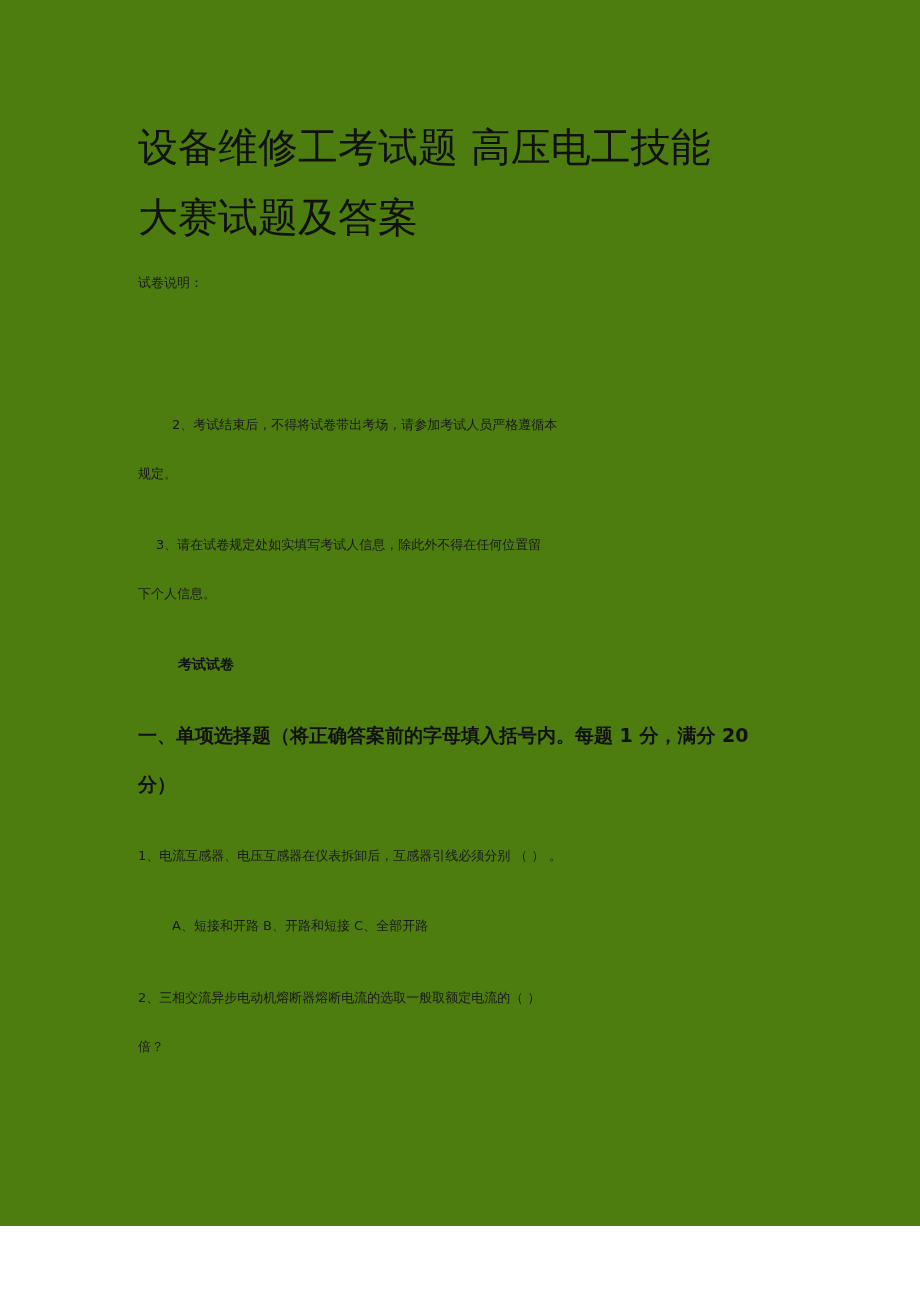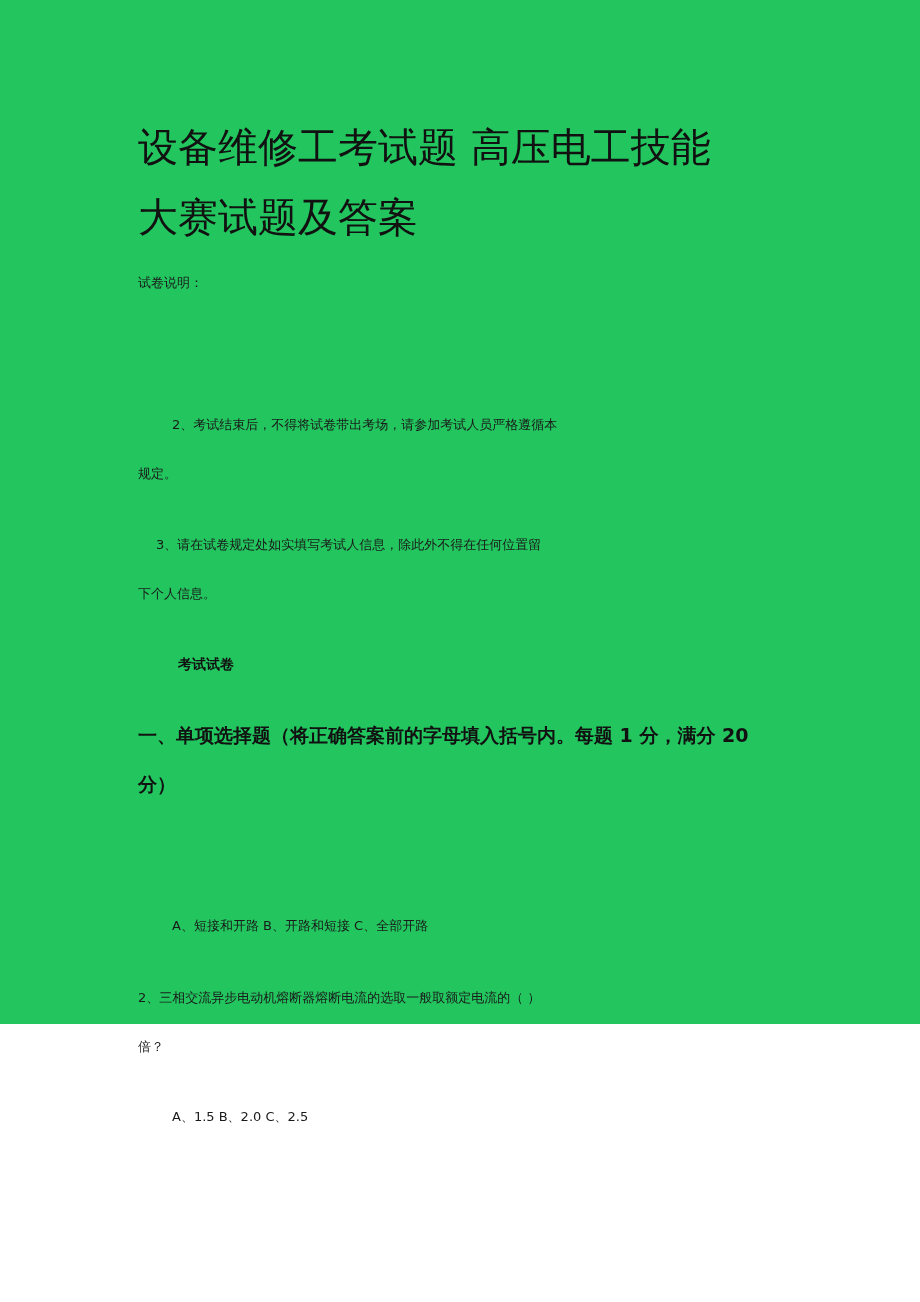--- a/index.html
+++ b/index.html
@@ -13,22 +13,22 @@
       position: relative;
       overflow: hidden;
       color: #000000;
       font-family: "DejaVu Sans", "Liberation Sans", sans-serif;
     }
     .page {
       position: absolute;
       left: 0;
       top: 0;
       width: 920px;
-      height: 1024px;
-      background: #22c55e;
+      height: 1226px;
+      background: #4d7c0f;
     }
     .abs {
       position: absolute;
       white-space: nowrap;
       margin: 0;
     }
     .title {
       font-family: "DejaVu Sans", "Liberation Sans", sans-serif;
       font-size: 40px;
       font-weight: normal;
@@ -70,19 +70,19 @@
   <p class="abs body-text" style="left:138px; top:461px;">规定。</p>
 
   <p class="abs body-text" style="left:156px; top:532px;">3、请在试卷规定处如实填写考试人信息，除此外不得在任何位置留</p>
   <p class="abs body-text" style="left:138px; top:581px;">下个人信息。</p>
 
   <p class="abs bold-small" style="left:138px; top:654px;">考试试卷</p>
 
   <p class="abs section-heading" style="left:138px; top:722px;">一、单项选择题（将正确答案前的字母填入括号内。每题 1 分，满分 20</p>
   <p class="abs section-heading" style="left:138px; top:771px;">分）</p>
 
+  <p class="abs body-text" style="left:138px; top:843px;">1、电流互感器、电压互感器在仪表拆卸后，互感器引线必须分别 （    ） 。</p>
   <p class="abs body-text" style="left:172px; top:913px;">A、短接和开路  B、开路和短接  C、全部开路</p>
 
   <p class="abs body-text" style="left:138px; top:985px;">2、三相交流异步电动机熔断器熔断电流的选取一般取额定电流的（    ）</p>
   <p class="abs body-text" style="left:138px; top:1034px;">倍？</p>
-  <p class="abs body-text" style="left:172px; top:1104px;">A、1.5 B、2.0 C、2.5</p>
 
 </div>
 
 </body></html>

